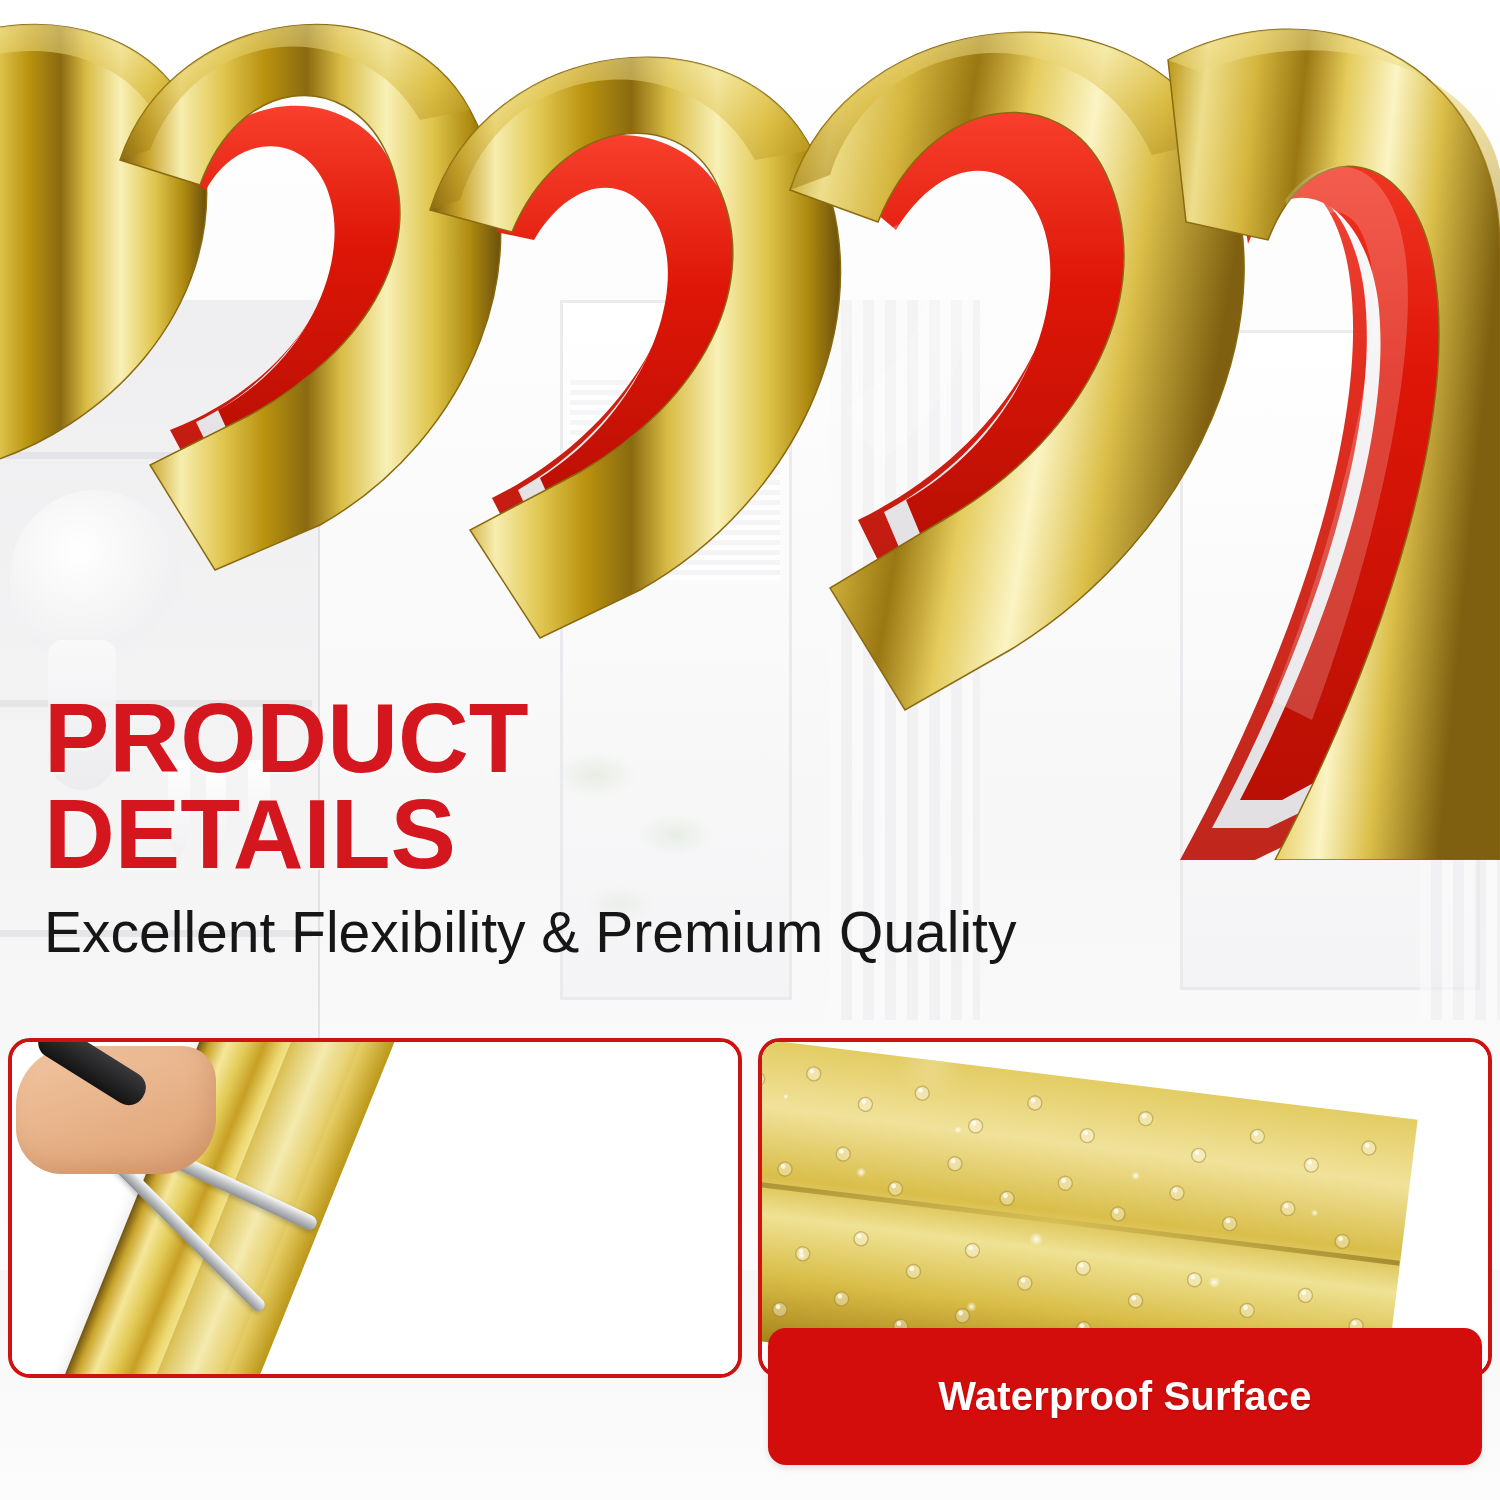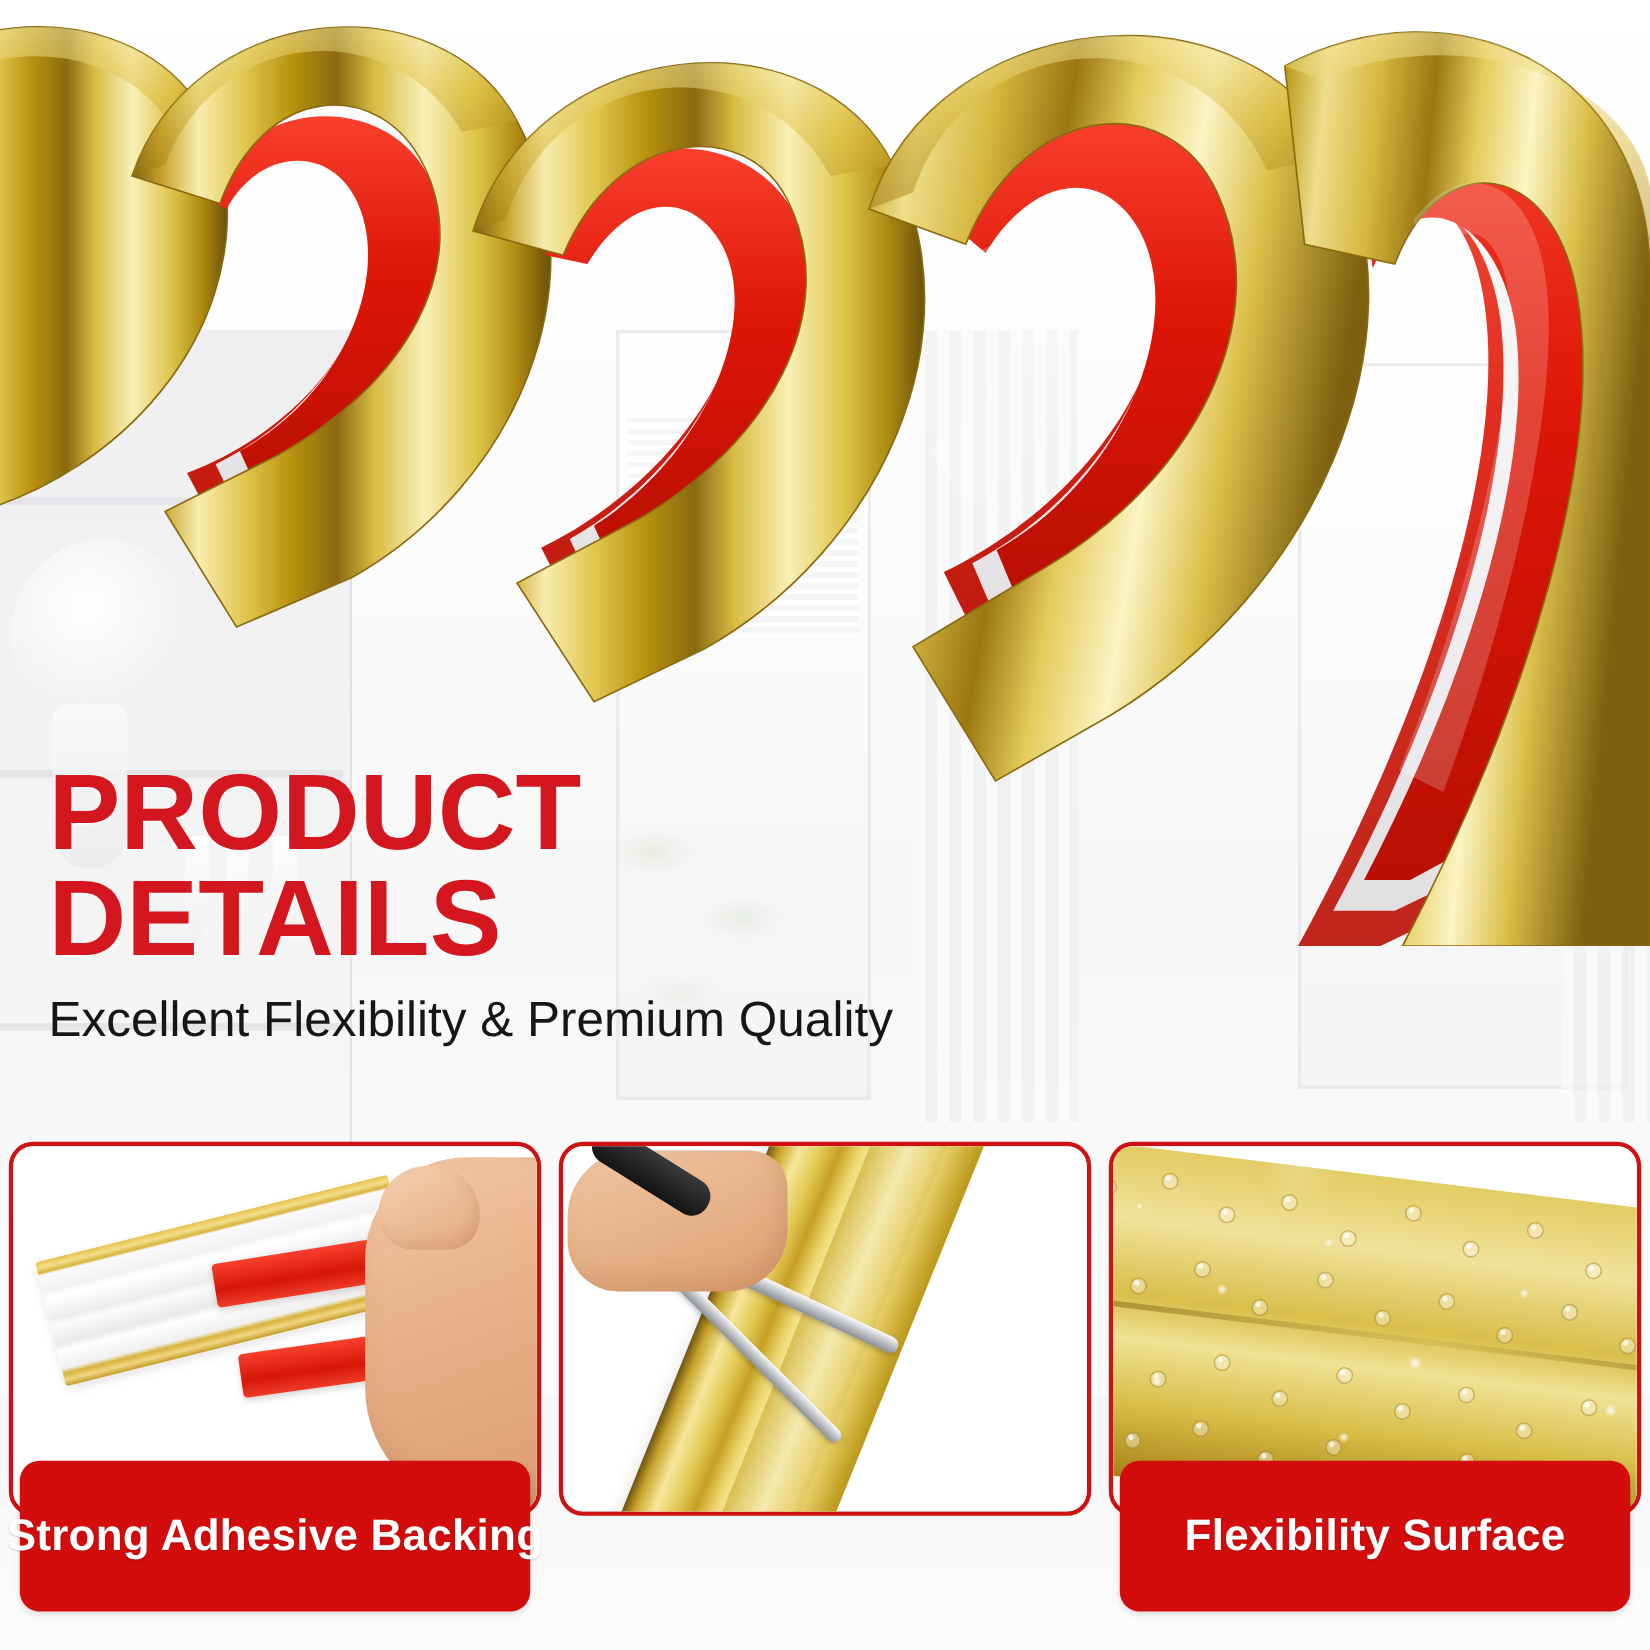--- a/index.html
+++ b/index.html
@@ -112,21 +112,21 @@
     line-height: 0.98;
     letter-spacing: 0px;
     color: #D4161E;
     margin: 0;
     text-shadow: 0 2px 3px rgba(255,255,255,0.65);
     white-space: pre-line;
   }
   .subhead {
     font-family: "Liberation Sans", sans-serif;
     font-weight: 400;
-    font-size: 45px;
+    font-size: 57px;
     line-height: 1;
     color: #161616;
     margin: 22px 0 0 0;
     white-space: nowrap;
   }
 
   
   .features {
     position: absolute;
     left: 0;
@@ -433,34 +433,20 @@
   </div>
 
   <div class="headline-block">
     <h1 class="headline">PRODUCT
 DETAILS</h1>
     <p class="subhead">Excellent Flexibility &amp; Premium Quality</p>
   </div>
 
   <div class="features">
 
-    <div class="feature">
-      <div class="feature-card">
-        <div class="art1">
-          <div class="strip"></div>
-          <div class="liner-a"></div>
-          <div class="liner-b"></div>
-          <div class="hand"></div>
-          <div class="thumb"></div>
-        </div>
-      </div>
-      <div class="feature-caption">
-        <span>Strong Adhesive Backing</span>
-      </div>
-    </div>
 
     <div class="feature">
       <div class="feature-card">
         <div class="art2">
           <div class="goldstrip"></div>
           <div class="goldstrip2"></div>
           <div class="blade1"></div>
           <div class="blade2"></div>
           <div class="hand2"></div>
           <div class="handle"></div>
@@ -526,18 +512,18 @@
                 <use href="#dropset" x="456" y="268"></use>
               <use href="#dropset" x="516" y="250"></use>  
                 <use href="#dropset" x="578" y="266"></use>
               <use href="#dropset" x="636" y="248"></use>
             </g>
           </svg>
           <div class="seam"></div>
         </div>
       </div>
       <div class="feature-caption">
-        <span>Flexibility Surface</span>
+        <span>Waterproof Surface</span>
       </div>
     </div>
 
   </div>
 </div>
 
 </body></html>

